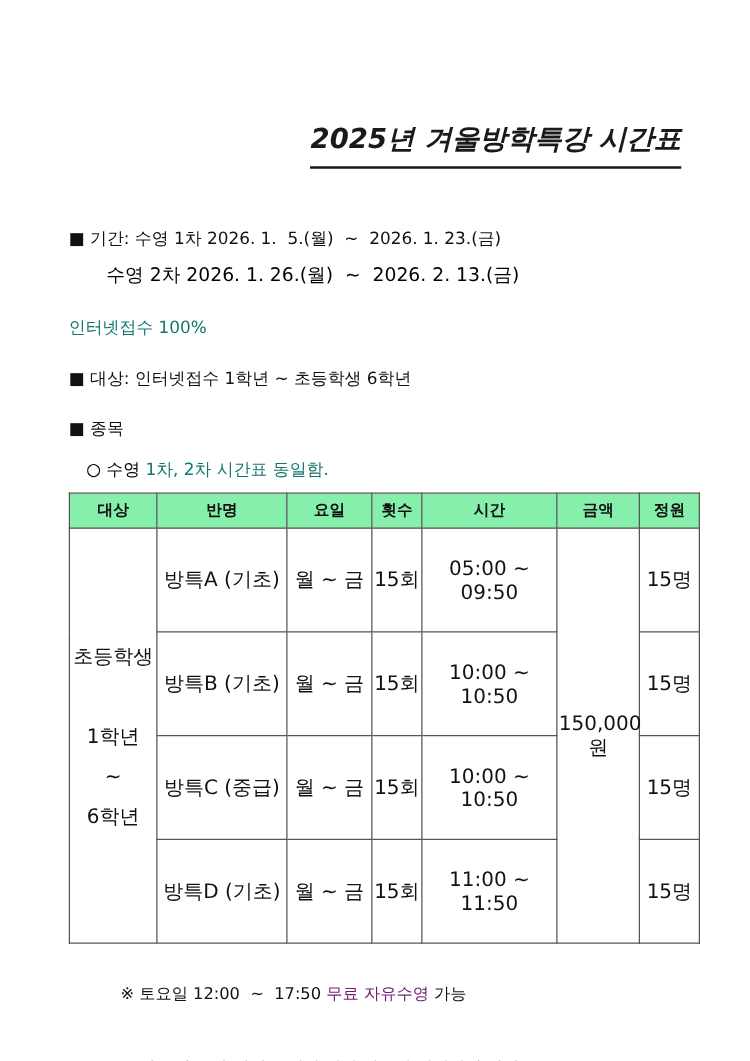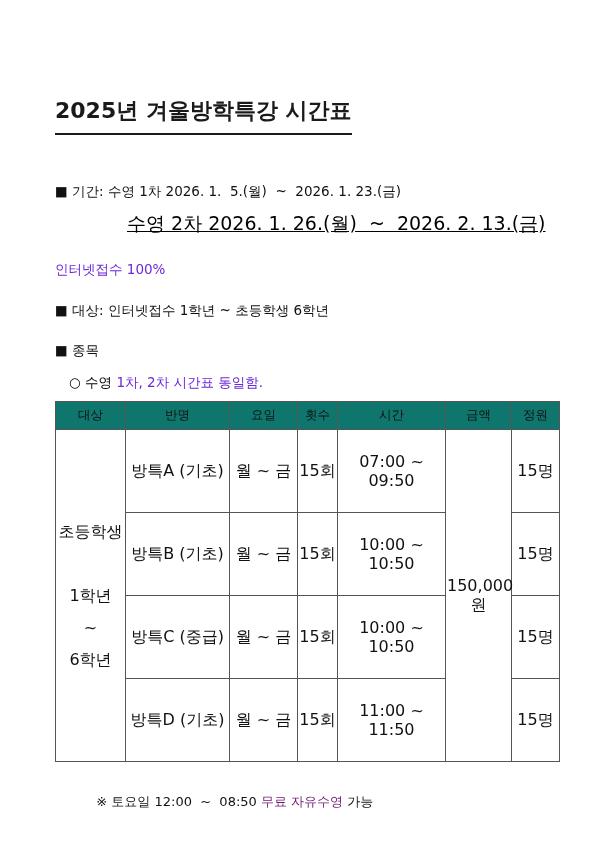--- a/index.html
+++ b/index.html
@@ -23,21 +23,22 @@
     position: absolute;
     left: 0;
     top: 0;
     width: 600px;
     height: 849px;
     padding: 0 55px;
     box-sizing: border-box;
   }
   .title-wrap {
     margin-top: 96px;
-    text-align: left;
+    text-align: right;
+    font-style: italic;
   }
   .title {
     display: inline-block;
     font-size: 22px;
     font-weight: bold;
     letter-spacing: 0px;
     color: #1a1a1a;
     padding-bottom: 7px;
     border-bottom: 2px solid #1a1a1a;
     white-space: pre;
@@ -50,29 +51,28 @@
     align-items: flex-start;
     font-size: 13.5px;
     color: #111;
     line-height: 1.5;
     margin-bottom: 5px;
   }
   .txt {
     white-space: pre;
   }
   .indent-line {
-    margin-left: 72px;
+    margin-left: 30px;
     margin-top: 10px;
     margin-bottom: 14px;
-    font-size: 19px;
-    white-space: pre;
-    text-decoration: underline;
+    font-size: 15px;
+    white-space: pre;
   }
   .red {
-    color: #6d28d9;
+    color: #0f766e;
   }
   .blue {
     color: #701a75;
   }
   .gap-1 { margin-top: 22px; }
   .gap-2 { margin-top: 20px; }
   .gap-3 { margin-top: 20px; }
 
   .sub-line {
     margin-left: 14px;
@@ -91,23 +91,23 @@
   table.sched th, table.sched td {
     border: 1px solid #555;
     text-align: center;
     vertical-align: middle;
     font-size: 16px;
     color: #111;
     padding: 2px 1px;
     white-space: pre-line;
   }
   table.sched thead th {
-    background: #0f766e;
+    background: #86efac;
     height: 23px;
-    font-weight: normal;
+    font-weight: bold;
     font-size: 12.5px;
   }
   table.sched tbody td {
     height: 78px;
   }
   .col-target { width: 70px; }
   .col-class  { width: 104px; }
   .col-day    { width: 68px; }
   .col-count  { width: 40px; }
   .col-time   { width: 108px; }
@@ -186,21 +186,21 @@
         <tbody>
           <tr>
             <td rowspan="4" class="target-cell">초등학생
 
 1학년
 ~
 6학년</td>
             <td>방특A (기초)</td>
             <td>월  ~  금</td>
             <td>15회</td>
-            <td>07:00  ~  09:50</td>
+            <td>05:00  ~  09:50</td>
             <td rowspan="4">150,000원</td>
             <td>15명</td>
           </tr>
           <tr>
             <td>방특B (기초)</td>
             <td>월  ~  금</td>
             <td>15회</td>
             <td>10:00  ~  10:50</td>
             <td>15명</td>
           </tr>
@@ -216,21 +216,21 @@
             <td>월  ~  금</td>
             <td>15회</td>
             <td>11:00  ~  11:50</td>
             <td>15명</td>
           </tr>
         </tbody>
       </table>
 
       <div class="notes">
         <div class="note">
-          <span>※ 토요일 12:00  ~  08:50 </span><span class="blue">무료 자유수영</span><span> 가능</span>
+          <span>※ 토요일 12:00  ~  17:50 </span><span class="blue">무료 자유수영</span><span> 가능</span>
         </div>
         <div class="note">
           <span>※ 방특C(중급) 과정은 </span><span class="red">배영 이상 가능한 어린이</span><span>에 한함.</span>
         </div>
       </div>
 
     </div>
   </div>
 </div>
 

